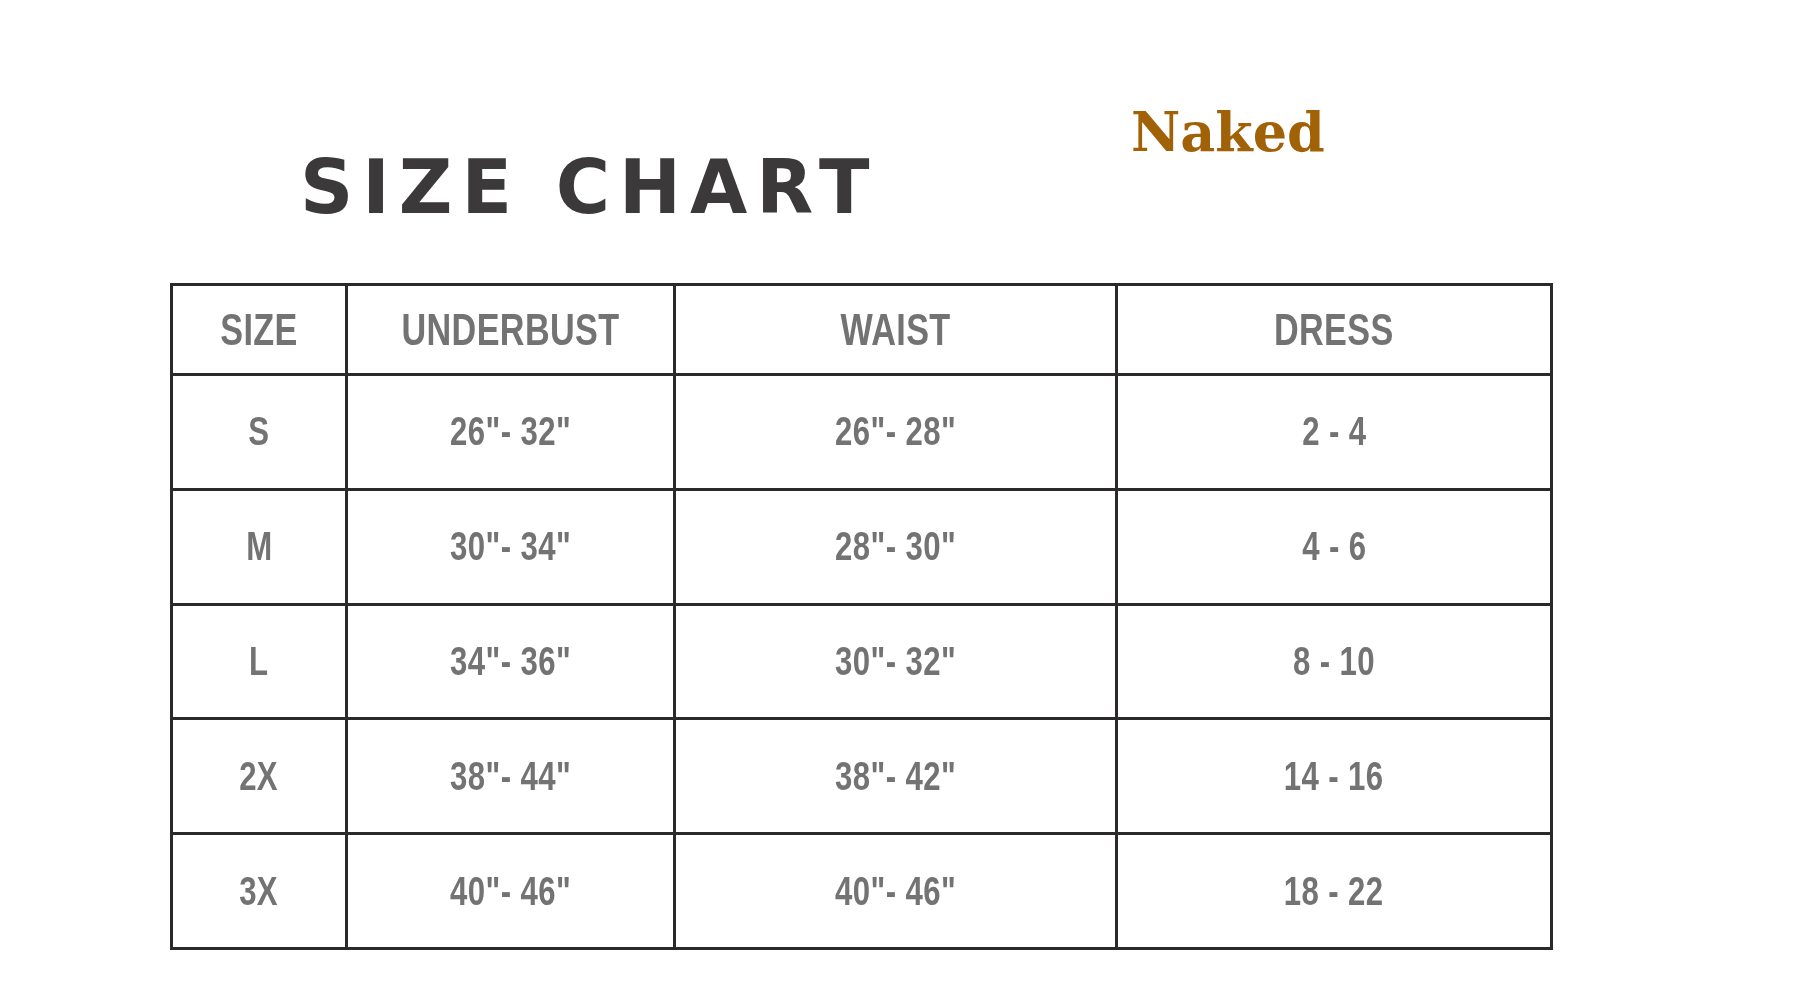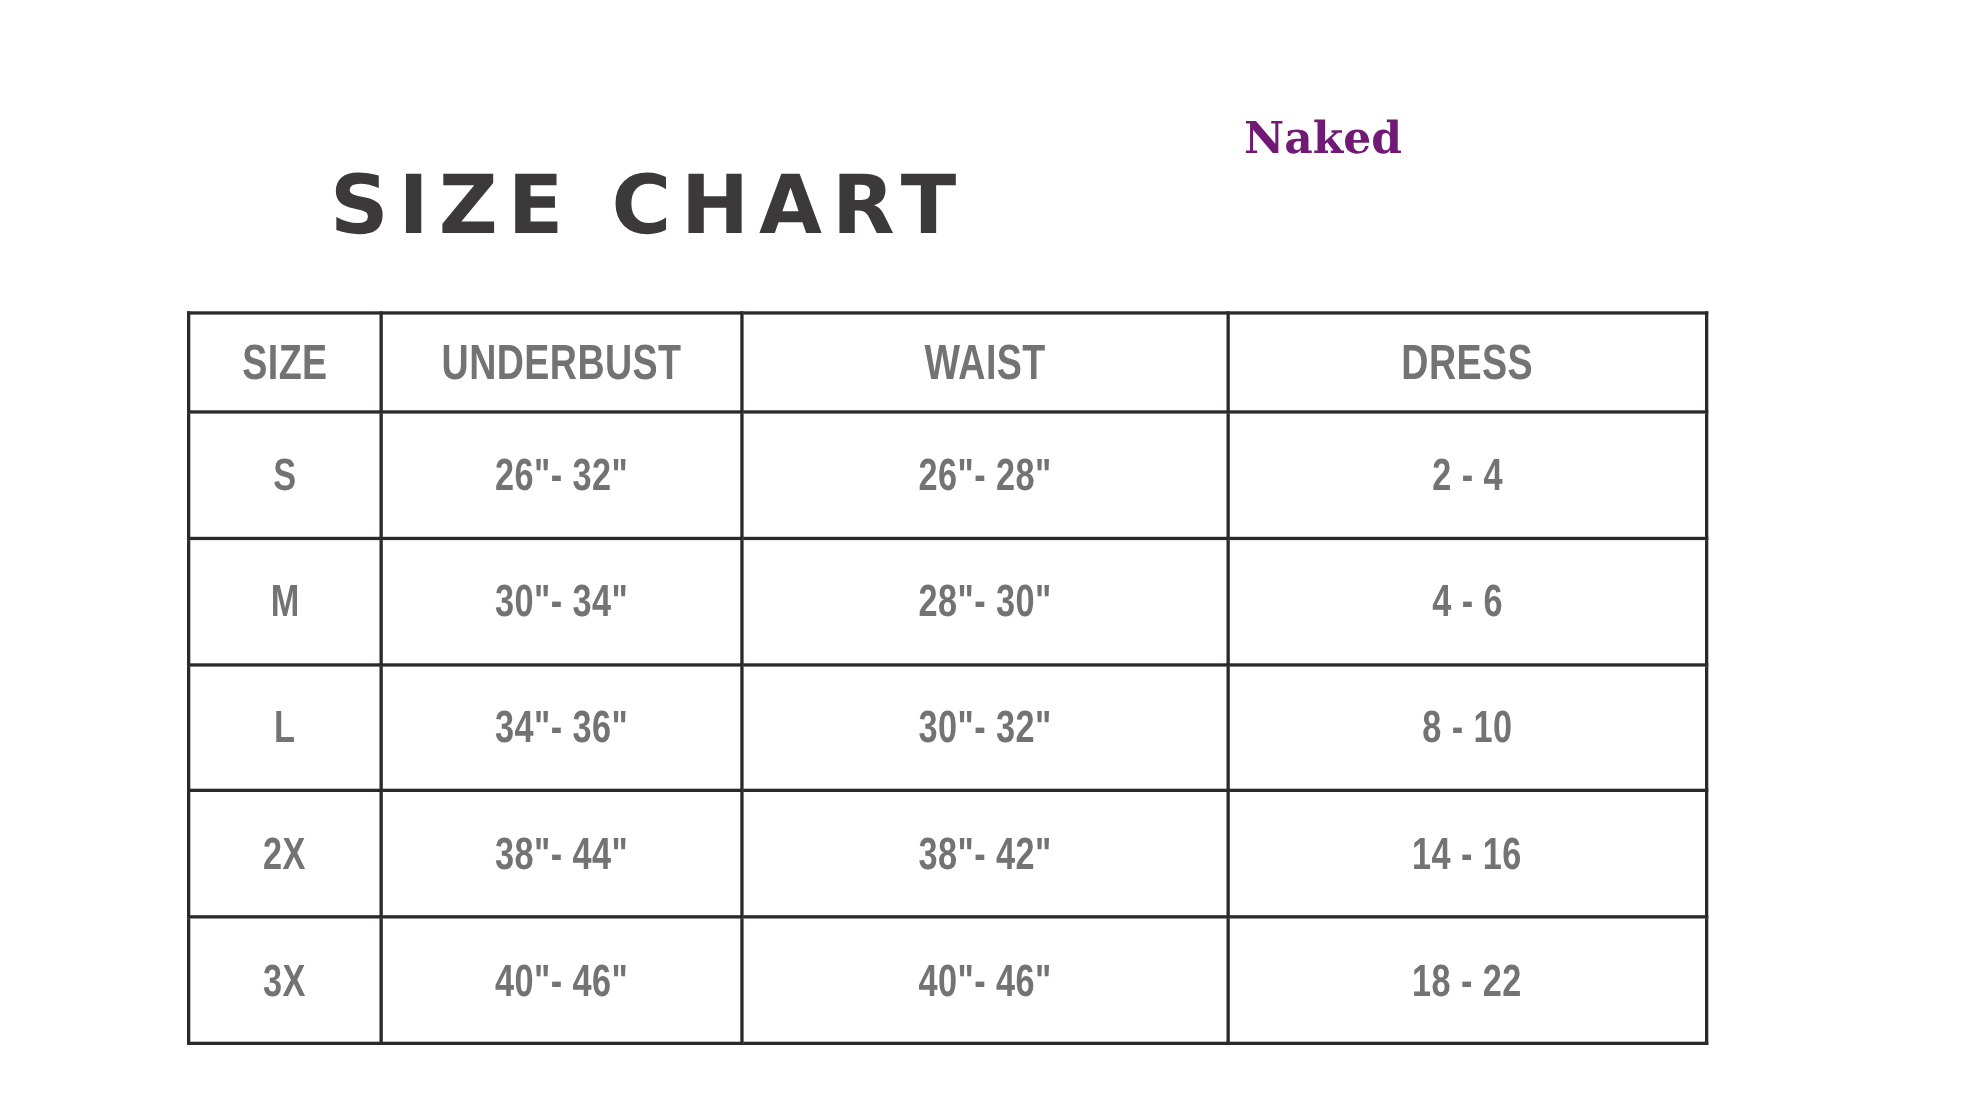--- a/index.html
+++ b/index.html
@@ -29,24 +29,24 @@
     margin-top: 32px;
   }
 
   
   .brand-logo {
     position: absolute;
     left: 1131px;
     top: 108px;
     font-family: "DejaVu Serif", serif;
     font-weight: bold;
-    font-size: 40px;
+    font-size: 54px;
     line-height: 0.92;
     letter-spacing: 0px;
-    color: #701a75;
+    color: #a16207;
     white-space: nowrap;
   }
   .brand-logo .logo-line { display: block; }
 
   
   table.size-table {
     position: absolute;
     left: 170px;
     top: 283px;
     width: 1380px;

